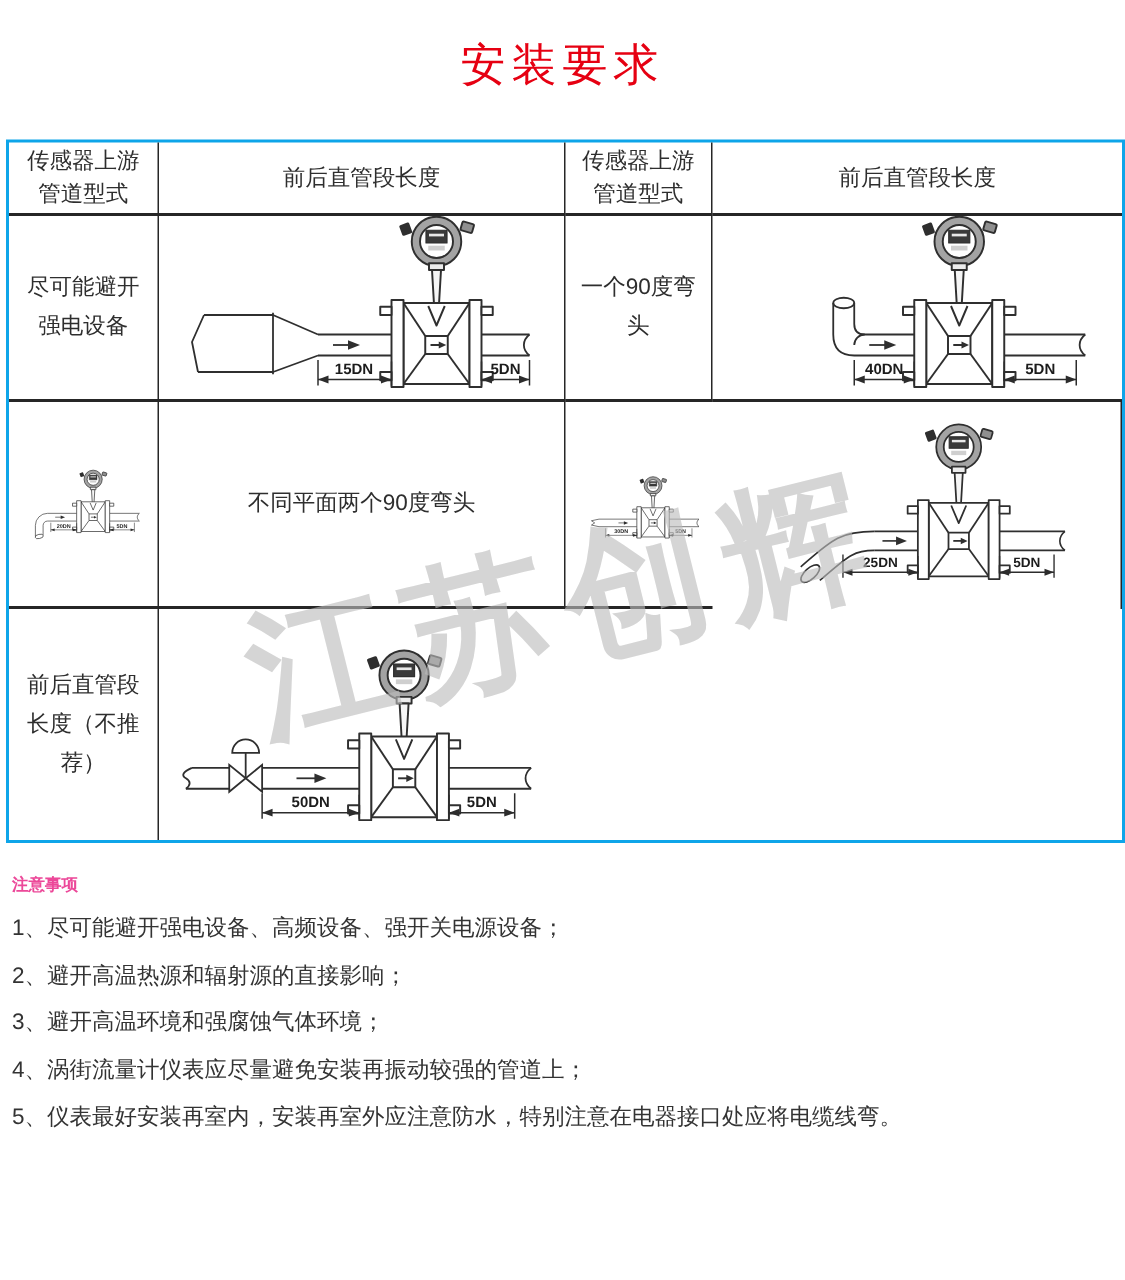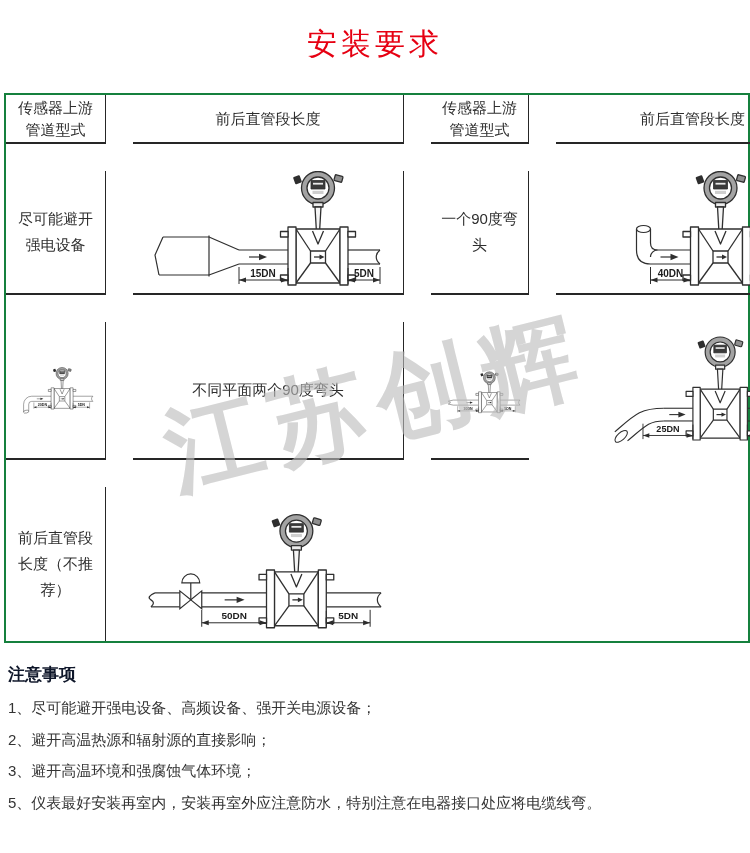--- a/index.html
+++ b/index.html
@@ -3,34 +3,34 @@
 <meta charset="utf-8">
 <style>
   html,body{margin:0;padding:0;background:#fff;}
   body{width:750px;min-height:853px;font-family:"Liberation Sans","DejaVu Sans",sans-serif;color:#333;position:relative;overflow:hidden;}
   .page{position:relative;width:750px;min-height:853px;}
   h1.title{margin:0;padding-top:27px;text-align:center;font-size:30px;font-weight:500;letter-spacing:4px;color:#e60012;line-height:1.1;}
   .subtitle{margin-top:9px;text-align:center;font-size:15px;color:#3d3d3d;letter-spacing:1px;}
   .tbl{box-sizing:content-box;position:relative;margin:33px 0 0 4px;width:742px;display:grid;
        grid-template-columns:100px 271px 98px 273px;
        grid-template-rows:49px 124px 138px 154px;
-       border:2px solid #15803d;background:#fff;gap:27px;}
+       border:2px solid #0ea5e9;background:#fff;}
   .cell{box-sizing:border-box;border-right:1px solid #262626;border-bottom:2px solid #262626;
         display:flex;align-items:center;justify-content:center;overflow:hidden;text-align:center;}
   .cell.lastcol{border-right:none;}
   .cell.lastrow{border-bottom:none;}
   .hcell{font-size:15px;color:#2e2e2e;text-align:center;line-height:1.45;padding:0 6px;}
   .tcell{font-size:15px;color:#2e2e2e;text-align:center;line-height:1.75;padding:0 6px;}
   .dcell{padding:0;}
   .dcell svg{display:block;width:100%;height:100%;}
   .wmark{position:absolute;left:168px;top:392px;z-index:6;font-size:96px;font-weight:700;
          letter-spacing:12px;color:#bcbcbc;opacity:0.62;white-space:nowrap;
          transform:rotate(-14deg);transform-origin:left center;pointer-events:none;user-select:none;}
   .notes{padding:20px 8px 0 8px;}
-  .notes h2{margin:0 0 6px 0;font-size:17px;font-weight:700;color:#0f172a;}
+  .notes h2{margin:0 0 6px 0;font-size:11px;font-weight:700;color:#ec4899;}
   .notes p{margin:0;font-size:15px;line-height:31.5px;color:#333;}
   .dimtext{font-size:10px;font-weight:700;fill:#1c1c1c;}
   .ln{stroke:#2f2f2f;stroke-width:1.2;fill:none;}
   .dim line,.dim polyline{stroke:#2c2c2c;stroke-width:1;fill:none;}
 </style>
 </head>
 <body>
 
 <svg width="0" height="0" style="position:absolute" aria-hidden="true">
   <defs>
@@ -284,16 +284,17 @@
     </div>
   </div>
 
   <div class="wmark">江苏创辉</div>
 
   <div class="notes">
     <h2>注意事项</h2>
     <p>1、尽可能避开强电设备、高频设备、强开关电源设备；</p>
     <p>2、避开高温热源和辐射源的直接影响；</p>
     <p>3、避开高温环境和强腐蚀气体环境；</p>
+    <p>4、涡街流量计仪表应尽量避免安装再振动较强的管道上；</p>
     <p>5、仪表最好安装再室内，安装再室外应注意防水，特别注意在电器接口处应将电缆线弯。</p>
   </div>
 
 </div>
 
 </body></html>

